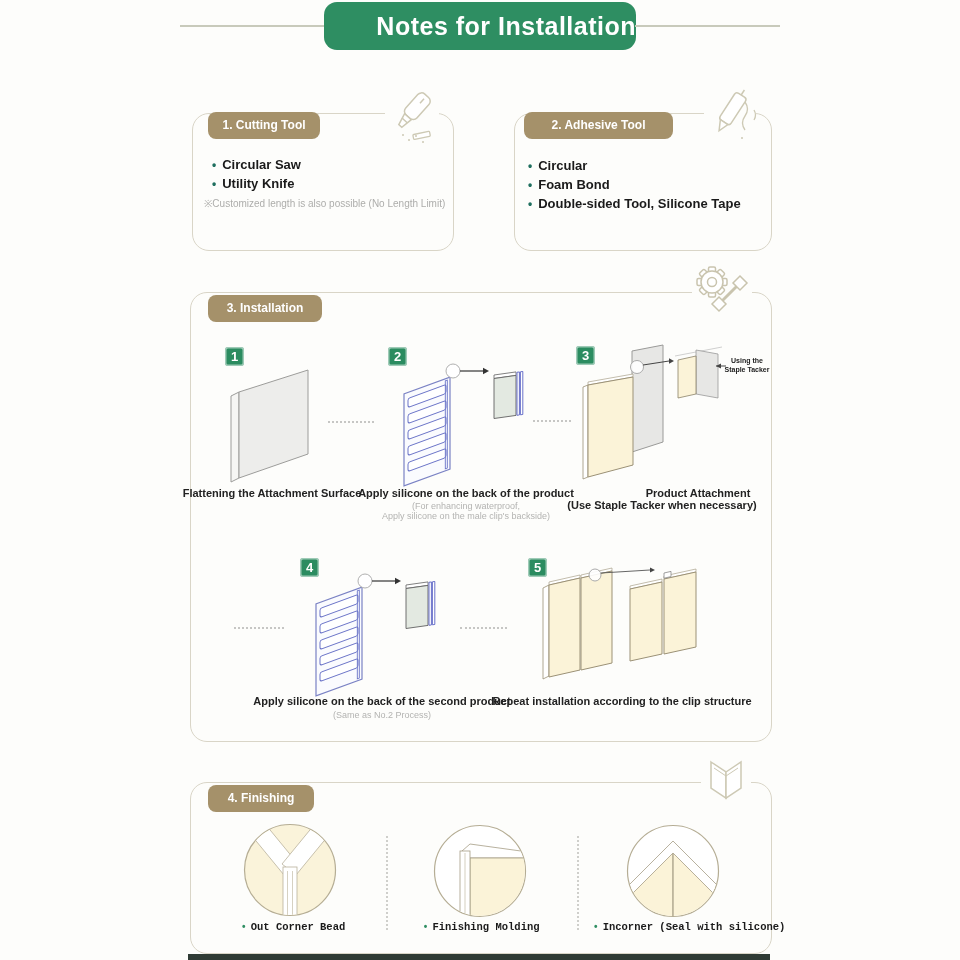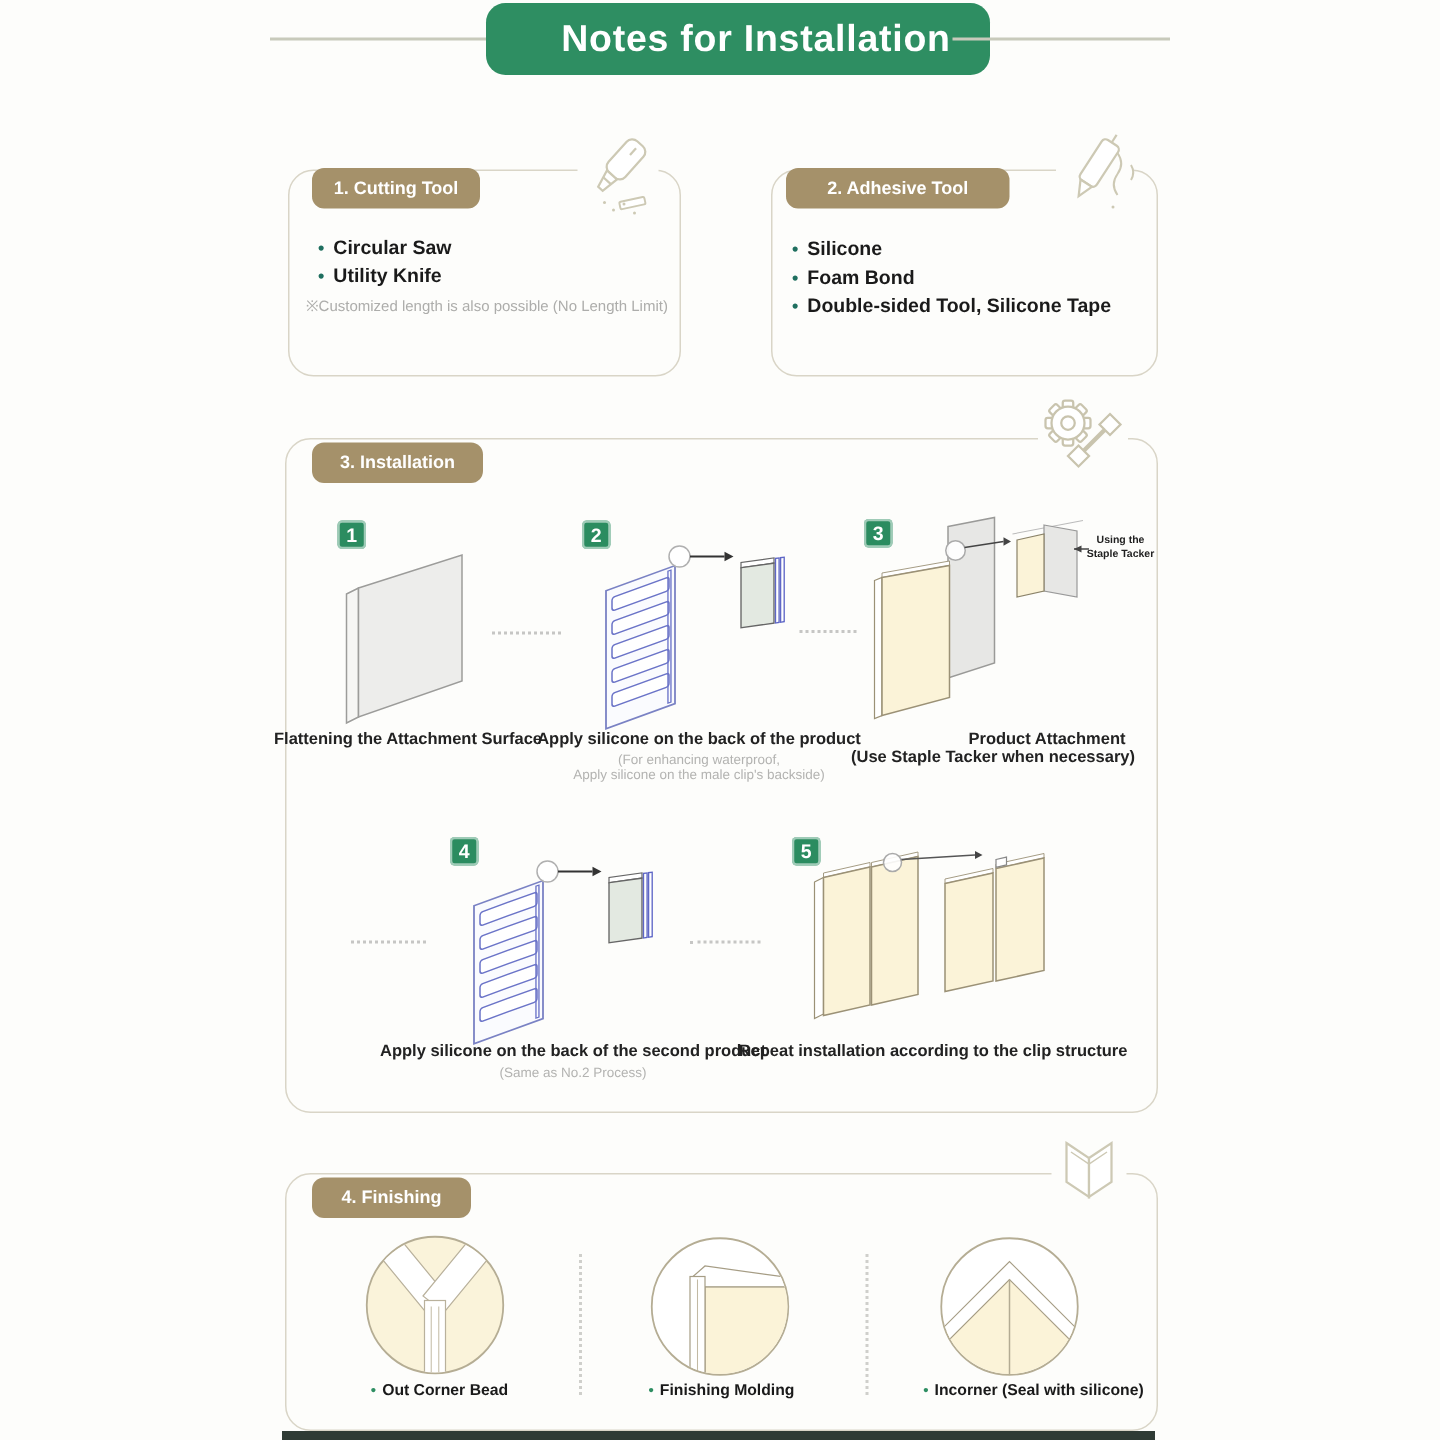--- a/index.html
+++ b/index.html
@@ -5,22 +5,22 @@
   html,body{margin:0;padding:0;background:#fff;}
   .page{position:relative;width:960px;height:960px;background:#fdfdfb;overflow:hidden;
         font-family:"Liberation Sans", sans-serif;color:#1a1a1a;}
   .abs{position:absolute;}
 
   
   .title-line{position:absolute;height:0;border-top:2px solid #c8cabb;}
   .tl-left{left:180px;top:25px;width:145px;}
   .tl-right{left:635px;top:25px;width:145px;}
   .title-badge{position:absolute;left:324px;top:2px;width:312px;height:48px;background:#2e8e62;
-               border-radius:13px;color:#fff;font-size:25px;font-weight:bold;text-align:center;
-               line-height:48px;letter-spacing:.5px;padding-left:24px;}
+               border-radius:13px;color:#fff;font-size:25px;font-weight:bold;text-align:right;
+               line-height:48px;letter-spacing:.5px;}
 
   
   .sbox{position:absolute;border:1.5px solid #d9d5c7;border-radius:17px;background:transparent;}
   .box1{left:192px;top:113px;width:260px;height:136px;}
   .box2{left:514px;top:113px;width:256px;height:136px;}
   .box3{left:190px;top:292px;width:580px;height:448px;}
   .box4{left:190px;top:782px;width:580px;height:170px;}
 
   
   .tanbadge{position:absolute;height:27px;background:#a5916a;border-radius:8px;color:#fff;
@@ -54,21 +54,21 @@
 
   
   .cap{position:absolute;transform:translateX(-50%);white-space:nowrap;font-size:11px;
        font-weight:bold;color:#222;}
   .subcap{position:absolute;transform:translateX(-50%);white-space:nowrap;font-size:9px;color:#b3b3b1;}
   .annot{position:absolute;left:721px;top:357px;width:52px;font-size:7px;line-height:8.5px;
          font-weight:bold;text-align:center;color:#222;}
 
   
   .fincap{position:absolute;top:921px;transform:translateX(-50%);white-space:nowrap;
-          font-size:10.5px;font-weight:bold;}
+          font-size:10.5px;font-weight:bold;font-family:Liberation Mono, monospace;}
   .fbul{color:#2e8e62;margin-right:4px;font-size:10px;}
 
   .bottom-bar{position:absolute;left:188px;top:954px;width:582px;height:6px;background:#2f3b35;}
   svg{display:block;}
 </style>
 </head>
 <body>
 
 <div class="page">
 
@@ -94,21 +94,21 @@
     <rect x="32" y="45" width="17" height="5" rx="1" transform="rotate(-12 40 47)" fill="#fff" stroke="#cdc9b4" stroke-width="1.3"></rect>
     <circle cx="22" cy="47" r="1" fill="#cdc9b4"></circle>
       <circle cx="28" cy="52" r="1" fill="#cdc9b4"></circle>
     <circle cx="35" cy="48" r="1" fill="#cdc9b4"></circle>
       <circle cx="42" cy="54" r="1" fill="#cdc9b4"></circle>
   </svg>
 
   <div class="sbox box2"></div>
   <div class="tanbadge tb2">2. Adhesive Tool</div>
   <ul class="toollist list2">
-    <li><span class="bul">•</span><span>Silicone</span></li>
+    <li><span class="bul">•</span><span>Circular</span></li>
     <li><span class="bul">•</span><span>Foam Bond</span></li>
     <li><span class="bul">•</span><span>Double-sided Tool, Silicone Tape</span></li>
   </ul>
   <svg class="abs" style="left:698px;top:84px;" width="64" height="66" viewBox="0 0 64 66">
     <rect x="6" y="8" width="52" height="52" fill="#fdfdfb"></rect>
     <g transform="rotate(33 32 30)" fill="#fff" stroke="#cdc9b4" stroke-width="1.5">
       <rect x="25" y="8" width="13" height="32" rx="3"></rect>
       <line x1="31" y1="8" x2="31" y2="2"></line>
       <polygon points="27,40 36,40 32,50"></polygon>
     </g>

